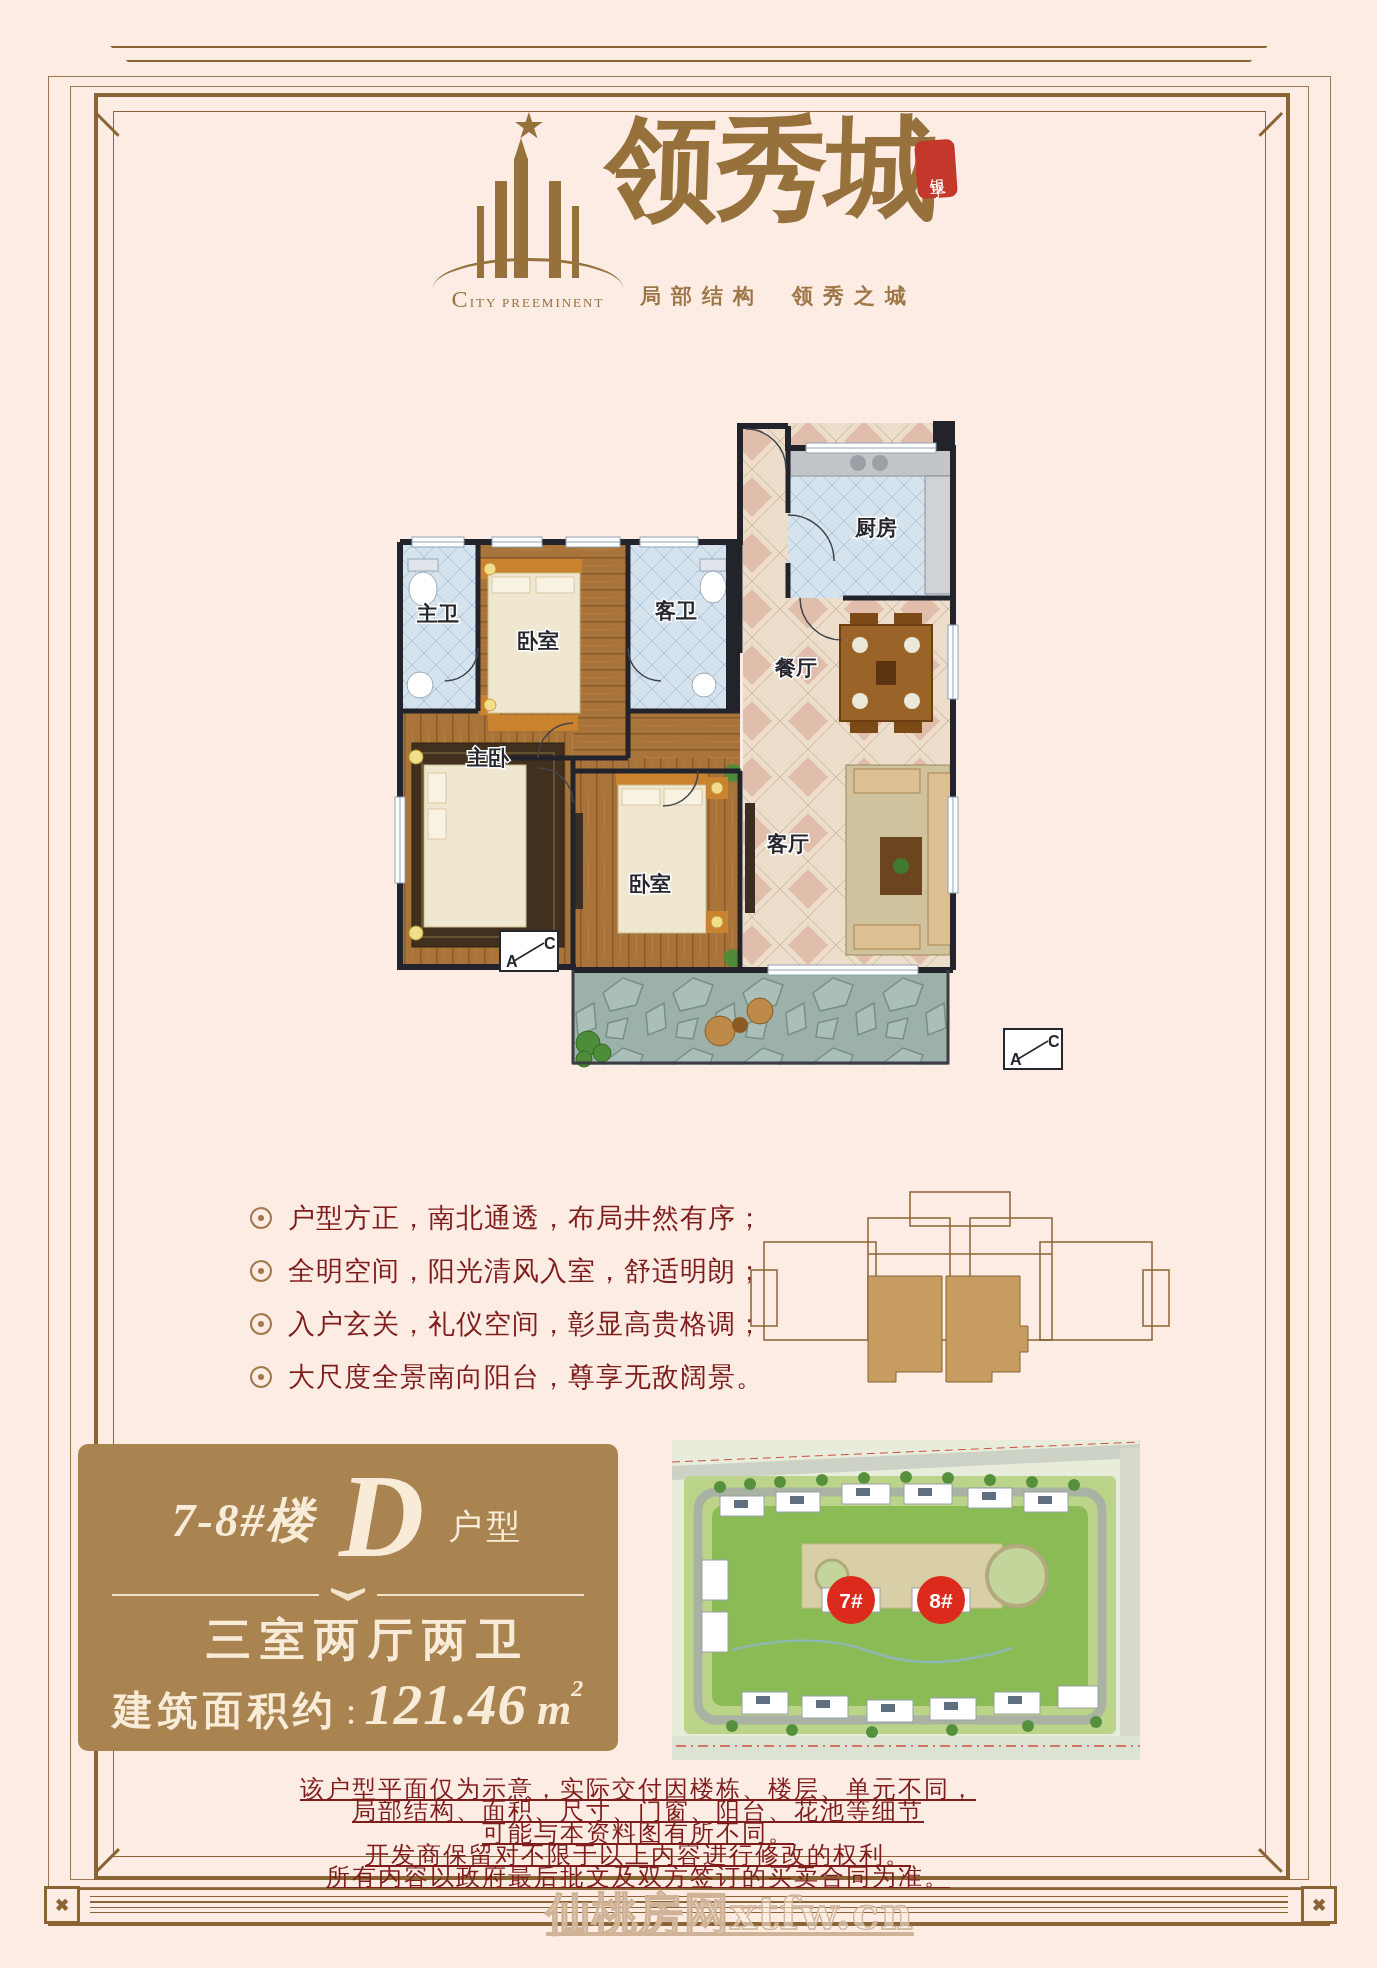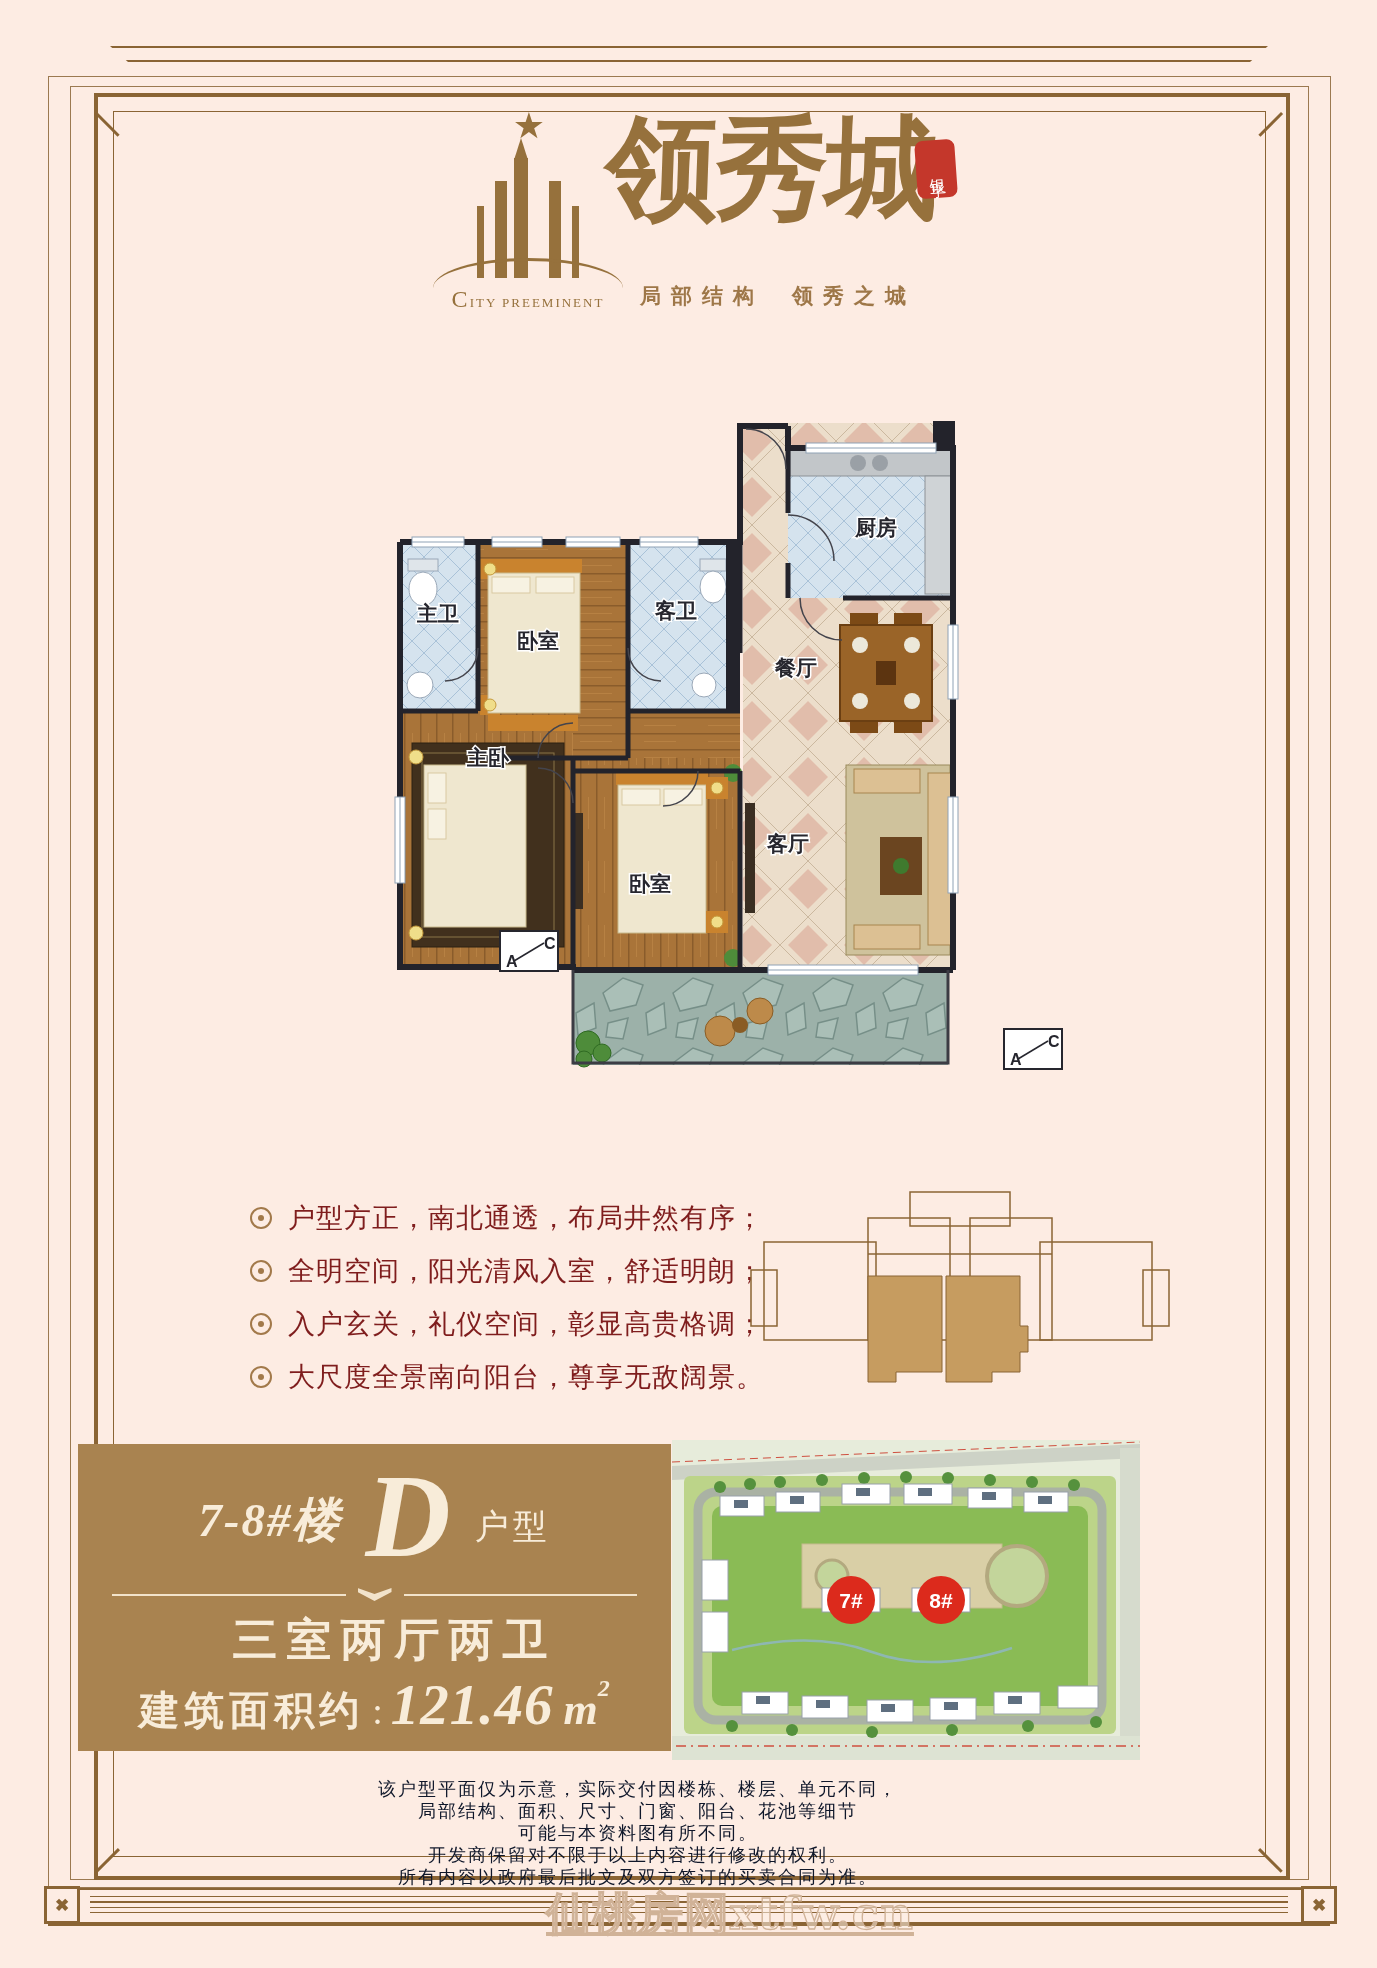--- a/index.html
+++ b/index.html
@@ -65,21 +65,21 @@
   .feature-row{display:flex;align-items:center;margin-bottom:17px;font-size:27px;
                color:#7f1d1d;letter-spacing:1px;}
   .bullet-ic{flex:0 0 auto;width:18px;height:18px;border:2px solid #a2794a;border-radius:50%;
              margin-right:16px;position:relative;}
   .bullet-ic i{position:absolute;inset:0;margin:auto;width:6px;height:6px;background:#a2794a;
                border-radius:50%;}
 
   .keyplan{left:750px;top:1186px;width:420px;height:200px;}
 
   
-  .panel{left:78px;top:1444px;width:593px;height:307px;background:#a98350;color:#f8ecd9;z-index:2;}
+  .panel{left:78px;top:1444px;width:540px;height:307px;background:#a98350;color:#f8ecd9;z-index:2;border-radius:10px;}
   .panel-row1{position:absolute;left:0;right:0;top:4px;height:118px;display:flex;
               align-items:flex-end;justify-content:center;}
   .p-building{font:italic 600 47px "Liberation Serif",serif;letter-spacing:2px;padding-bottom:14px;}
   .p-letter{font:italic 700 118px "Liberation Serif",serif;line-height:.82;margin:0 24px;}
   .p-suffix{font-size:34px;letter-spacing:4px;padding-bottom:16px;font-family:"Liberation Serif",serif;}
   .panel-div{position:absolute;left:34px;right:34px;top:150px;border-top:2px solid #f2e3cb;}
   .panel-orn{position:absolute;left:50%;top:141px;transform:translateX(-50%);width:58px;height:20px;
              background:#a98350;}
   .panel-orn i{display:block;width:34px;height:13px;margin:3px auto 0;background:#f2e3cb;
                clip-path:polygon(0 0,50% 46%,100% 0,100% 30%,50% 100%,0 30%);}
@@ -92,22 +92,22 @@
   .p-area-sep{font-size:38px;margin:0 8px;font-family:"Liberation Serif",serif;}
   .p-area-val{font:italic 700 57px "Liberation Serif",serif;letter-spacing:1px;}
   .p-area-unit{font:italic 700 44px "Liberation Serif",serif;margin-left:10px;}
   .p-area-exp{font:italic 700 24px "Liberation Serif",serif;vertical-align:28px;}
 
   .siteplan{left:672px;top:1440px;width:468px;height:320px;z-index:2;}
   .sp-marker-txt{font-size:21px;font-weight:700;fill:#fff;text-anchor:middle;
                  font-family:"Liberation Sans",sans-serif;}
 
   
-  .disclaimer{left:238px;top:1778px;width:800px;text-align:center;font-size:18px;
-              line-height:22px;color:#0f172a;letter-spacing:2px;}
+  .disclaimer{left:238px;top:1778px;width:800px;text-align:center;font-size:24px;
+              line-height:22px;color:#7f1d1d;letter-spacing:2px;text-decoration:underline;}
   .watermark{left:546px;top:1884px;z-index:6;font-size:45px;font-weight:700;letter-spacing:1px;
              font-family:"DejaVu Serif","Liberation Serif",serif;color:rgba(253,240,229,.55);text-decoration:underline;
              -webkit-text-stroke:1.3px #d0b297;}
 </style>
 </head>
 <body>
 
 <div id="page">
 
   <div class="frame ribbon abs"></div>

